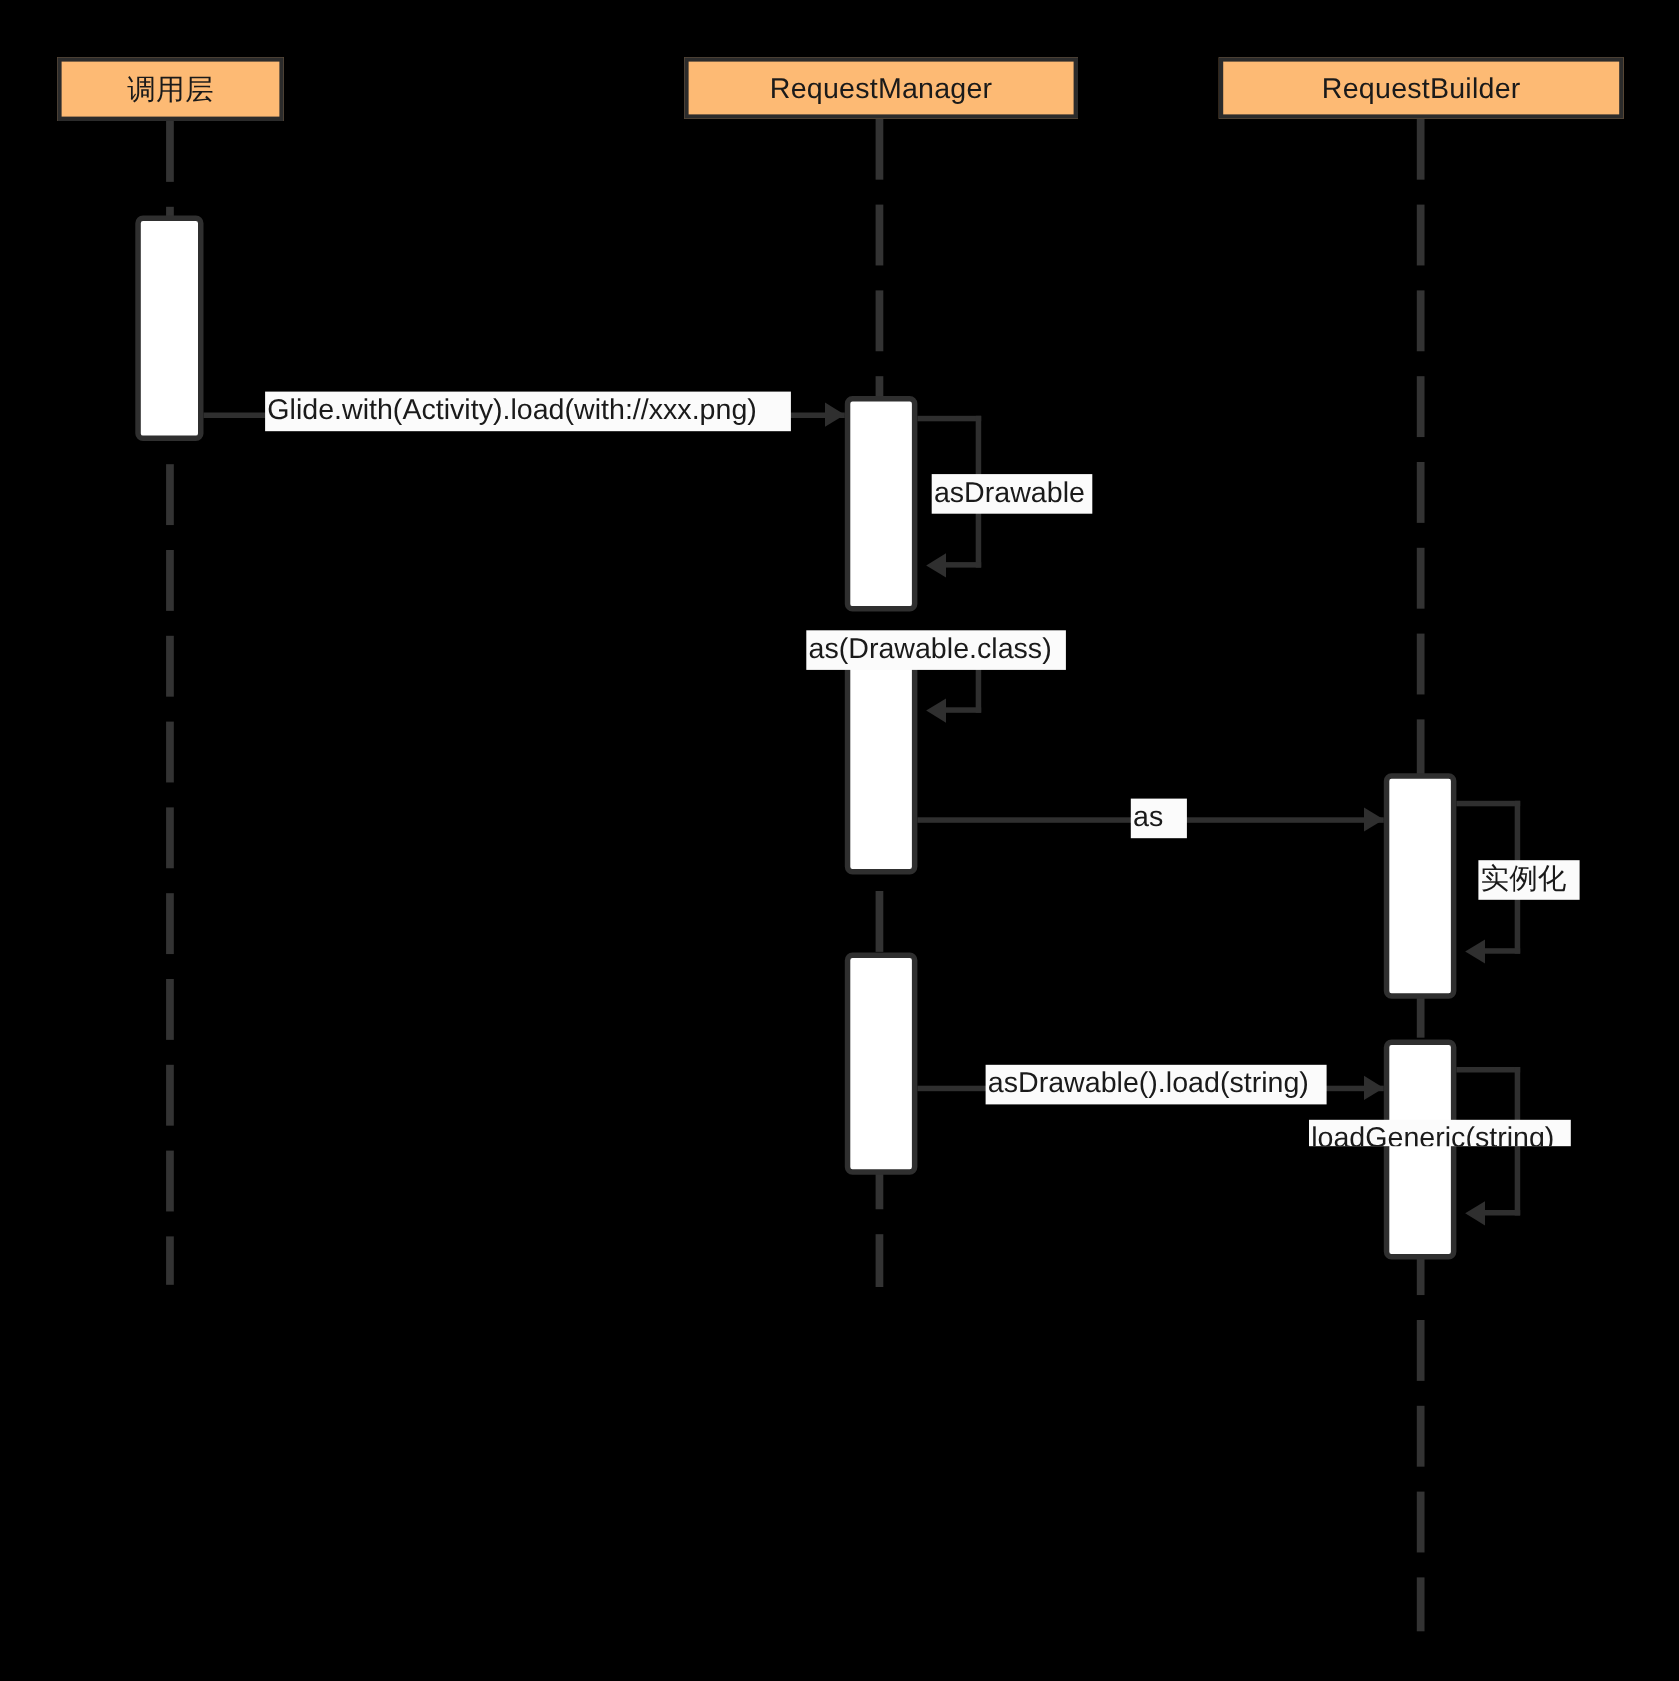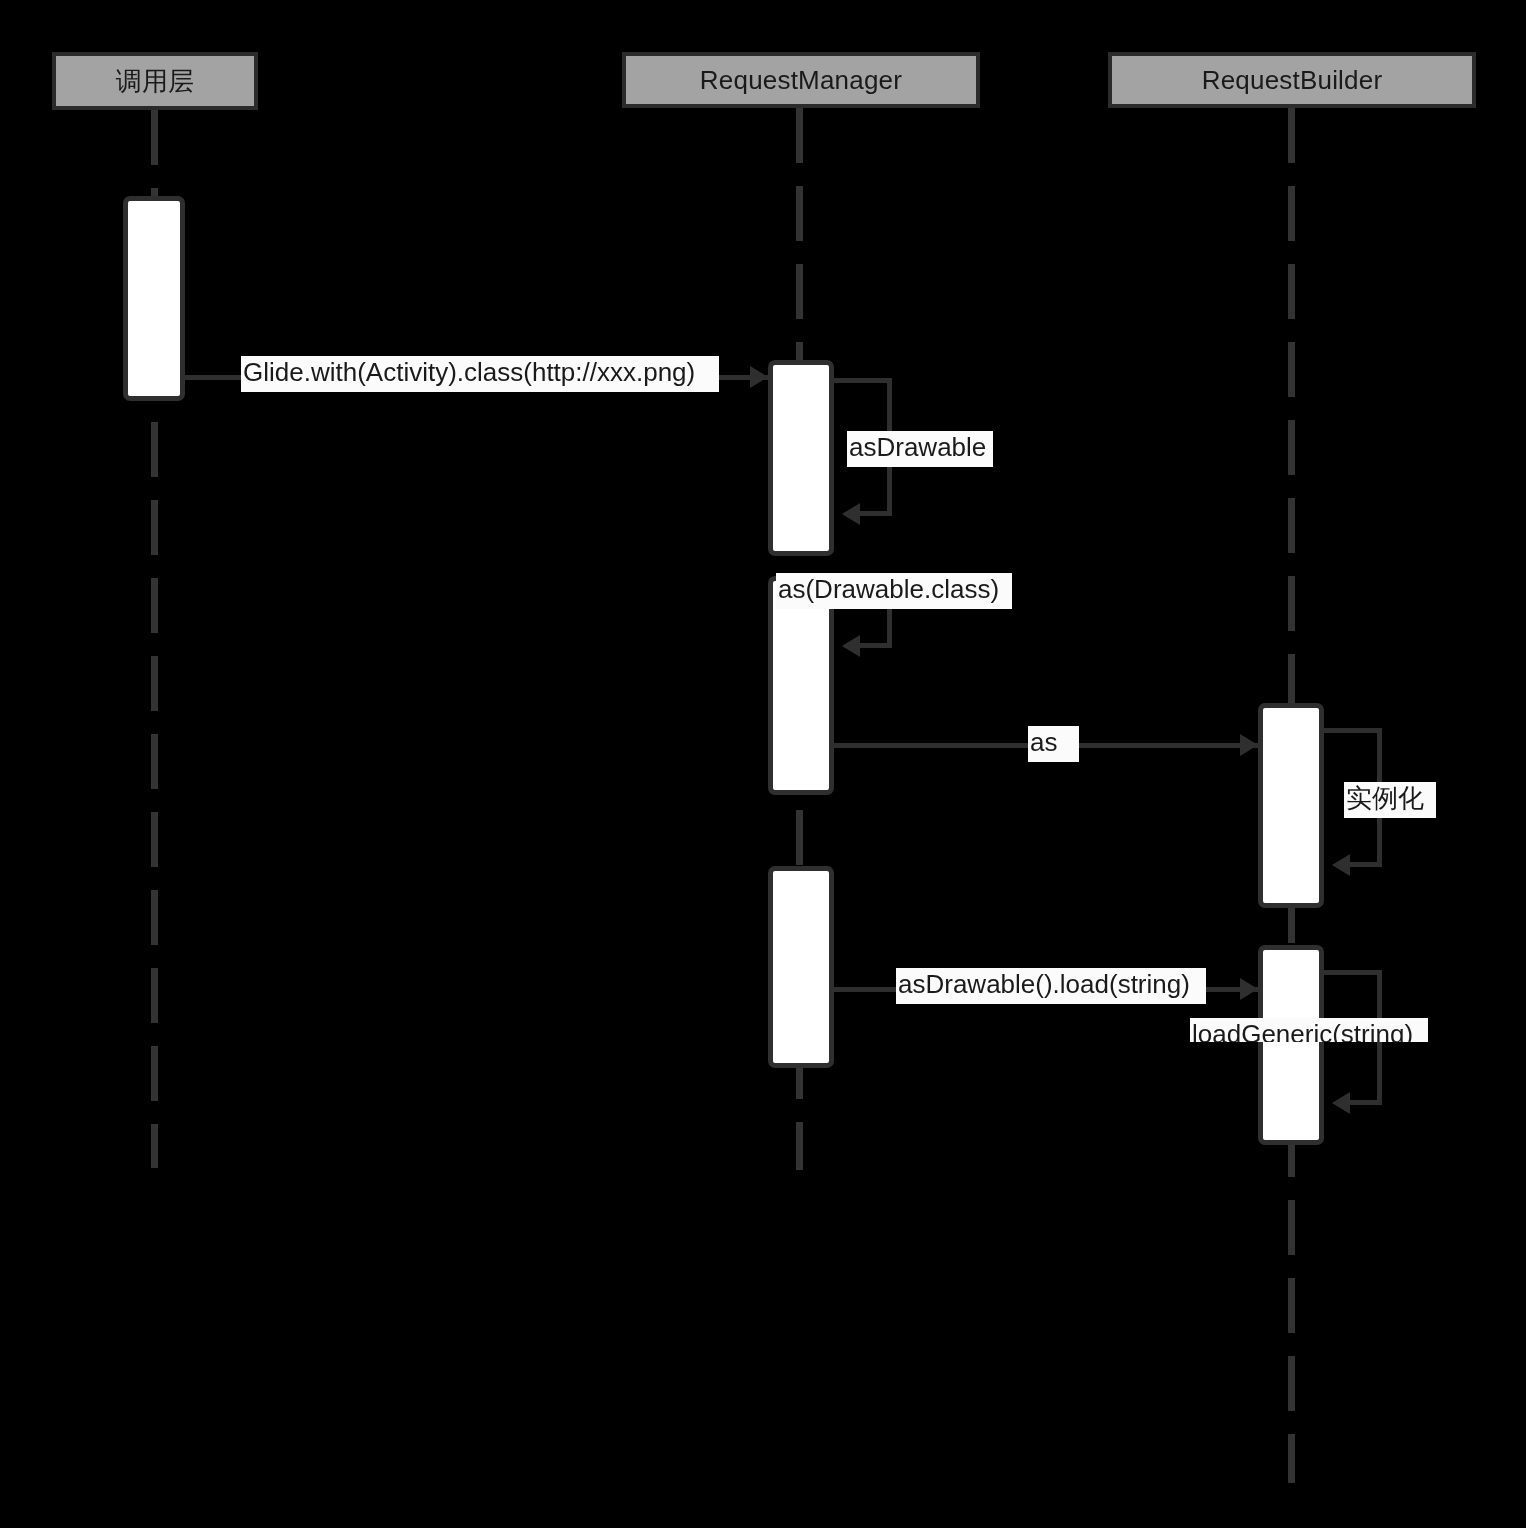--- a/index.html
+++ b/index.html
@@ -14,21 +14,21 @@
     position: relative;
     width: 1526px;
     height: 1528px;
     background: #000000;
     overflow: hidden;
   }
 
   
   .participant {
     position: absolute;
-    background: #a3a3a3;
+    background: #fdba74;
     border: 4px solid #2b2b2b;
     box-sizing: border-box;
     display: flex;
     align-items: center;
     justify-content: center;
   }
   .participant .pname {
     color: #1a1a1a;
     font-size: 26px;
     letter-spacing: 0.2px;
@@ -129,33 +129,33 @@
 
   <div class="activation" style="left:768px; top:360px; width:66px; height:196px;"></div>
   <div class="activation" style="left:768px; top:576px; width:66px; height:219px;"></div>
   <div class="activation" style="left:768px; top:866px; width:66px; height:202px;"></div>
 
   <div class="activation" style="left:1258px; top:703px; width:66px; height:205px;"></div>
   <div class="activation" style="left:1258px; top:945px; width:66px; height:200px;"></div>
 
   <div class="msg-line" style="left:185px; top:375px; width:583px;"></div>
   <div class="arrow-right" style="left:750px; top:366px;"></div>
-  <div class="msg-label" style="left:241px; top:356px; width:478px; height:36px;">Glide.with(Activity).class(http://xxx.png)</div>
+  <div class="msg-label" style="left:241px; top:356px; width:478px; height:36px;">Glide.with(Activity).load(with://xxx.png)</div>
 
   <div class="loop-top" style="left:834px; top:378px; width:58px;"></div>
   <div class="loop-side" style="left:887px; top:378px; height:138px;"></div>
   <div class="loop-bottom" style="left:860px; top:511px; width:32px;"></div>
   <div class="arrow-left" style="left:842px; top:503px;"></div>
   <div class="msg-label" style="left:814px; top:431px; width:146px; height:36px;margin-left:33px;">asDrawable</div>
 
   <div class="loop-top" style="left:834px; top:592px; width:58px;"></div>
   <div class="loop-side" style="left:887px; top:592px; height:56px;"></div>
   <div class="loop-bottom" style="left:860px; top:643px; width:32px;"></div>
   <div class="arrow-left" style="left:842px; top:635px;"></div>
-  <div class="msg-label" style="left:776px; top:573px; width:236px; height:36px;">as(Drawable.class)</div>
+  <div class="msg-label" style="left:733px; top:573px; width:236px; height:36px;">as(Drawable.class)</div>
 
   <div class="msg-line" style="left:834px; top:743px; width:424px;"></div>
   <div class="arrow-right" style="left:1240px; top:734px;"></div>
   <div class="msg-label" style="left:1028px; top:726px; width:51px; height:36px;">as</div>
 
   <div class="loop-top" style="left:1324px; top:728px; width:58px;"></div>
   <div class="loop-side" style="left:1377px; top:728px; height:139px;"></div>
   <div class="loop-bottom" style="left:1350px; top:862px; width:32px;"></div>
   <div class="arrow-left" style="left:1332px; top:854px;"></div>
   <div class="msg-label" style="left:1344px; top:782px; width:92px; height:36px;">实例化</div>

